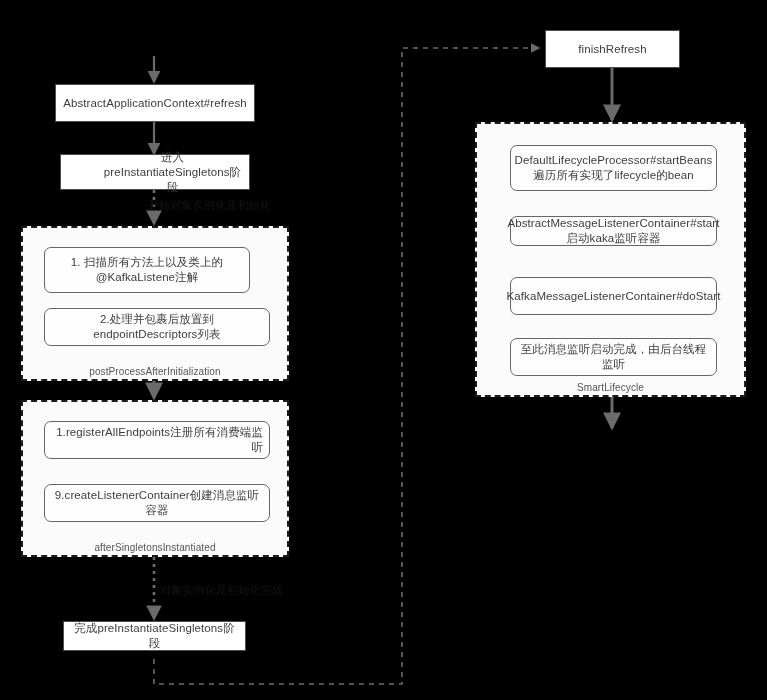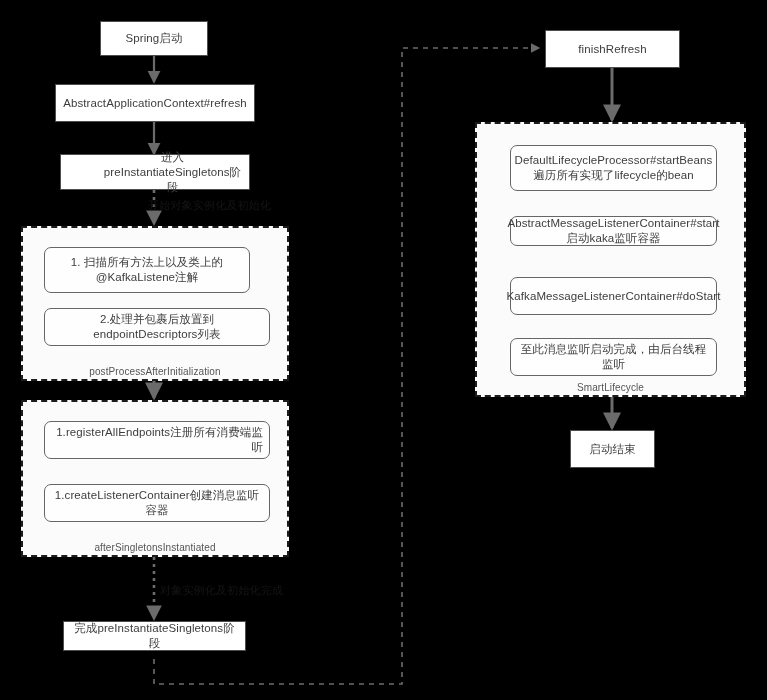--- a/index.html
+++ b/index.html
@@ -112,49 +112,47 @@
 
     <line x1="612" y1="68" x2="612" y2="120" stroke="#6b6b6b" stroke-width="3" marker-end="url(#ah-solid)"></line>
 
     <line x1="612" y1="190" x2="612" y2="212" stroke="#303030" stroke-width="2" marker-end="url(#ah-dark)"></line>
     <line x1="612" y1="252" x2="612" y2="273" stroke="#303030" stroke-width="2" marker-end="url(#ah-dark)"></line>
     <line x1="612" y1="313" x2="612" y2="334" stroke="#303030" stroke-width="2" marker-end="url(#ah-dark)"></line>
 
     <line x1="612" y1="397" x2="612" y2="428" stroke="#6b6b6b" stroke-width="3" marker-end="url(#ah-solid)"></line>
   </svg>
 
-  <div class="node" style="left:100px; top:21px; width:108px; height:35px;">Spring启动</div>
 
   <div class="node" style="left:55px; top:84px; width:200px; height:38px;">AbstractApplicationContext#refresh</div>
 
   <div class="node" style="left:60px; top:154px; width:190px; height:36px;padding-left:41px;">进入preInstantiateSingletons阶段</div>
 
   <div class="edge-label" style="left:148px; top:198px;">开始对象实例化及初始化</div>
 
   <div class="group" style="left:21px; top:226px; width:268px; height:155px;">
     <div class="node rounded" style="left:21px; top:19px; width:206px; height:46px;">1. 扫描所有方法上以及类上的@KafkaListene注解</div>
     <div class="node rounded" style="left:21px; top:80px; width:226px; height:38px;">2.处理并包裹后放置到endpointDescriptors列表</div>
     <div class="group-label">postProcessAfterInitialization</div>
   </div>
 
   <div class="group" style="left:21px; top:400px; width:268px; height:157px;">
     <div class="node rounded" style="left:21px; top:19px; width:226px; height:38px;text-align:right;">1.registerAllEndpoints注册所有消费端监听</div>
-    <div class="node rounded" style="left:21px; top:82px; width:226px; height:38px;">1.createListenerContainer创建消息监听容器</div>
+    <div class="node rounded" style="left:21px; top:82px; width:226px; height:38px;">9.createListenerContainer创建消息监听容器</div>
     <div class="group-label">afterSingletonsInstantiated</div>
   </div>
 
   <div class="edge-label" style="left:160px; top:583px;">对象实例化及初始化完成</div>
 
   <div class="node" style="left:63px; top:621px; width:183px; height:30px;">完成preInstantiateSingletons阶段</div>
 
   <div class="node" style="left:545px; top:30px; width:135px; height:38px;">finishRefresh</div>
 
   <div class="group" style="left:475px; top:122px; width:271px; height:275px;">
     <div class="node rounded" style="left:33px; top:21px; width:207px; height:46px;">DefaultLifecycleProcessor#startBeans 遍历所有实现了lifecycle的bean</div>
     <div class="node rounded" style="left:33px; top:92px; width:207px; height:30px;">AbstractMessageListenerContainer#start 启动kaka监听容器</div>
     <div class="node rounded" style="left:33px; top:153px; width:207px; height:38px;">KafkaMessageListenerContainer#doStart</div>
     <div class="node rounded" style="left:33px; top:214px; width:207px; height:38px;">至此消息监听启动完成，由后台线程监听</div>
     <div class="group-label">SmartLifecycle</div>
   </div>
 
-  <div class="node" style="left:570px; top:430px; width:85px; height:38px;">启动结束</div>
 
 </div>
 
 </body></html>

